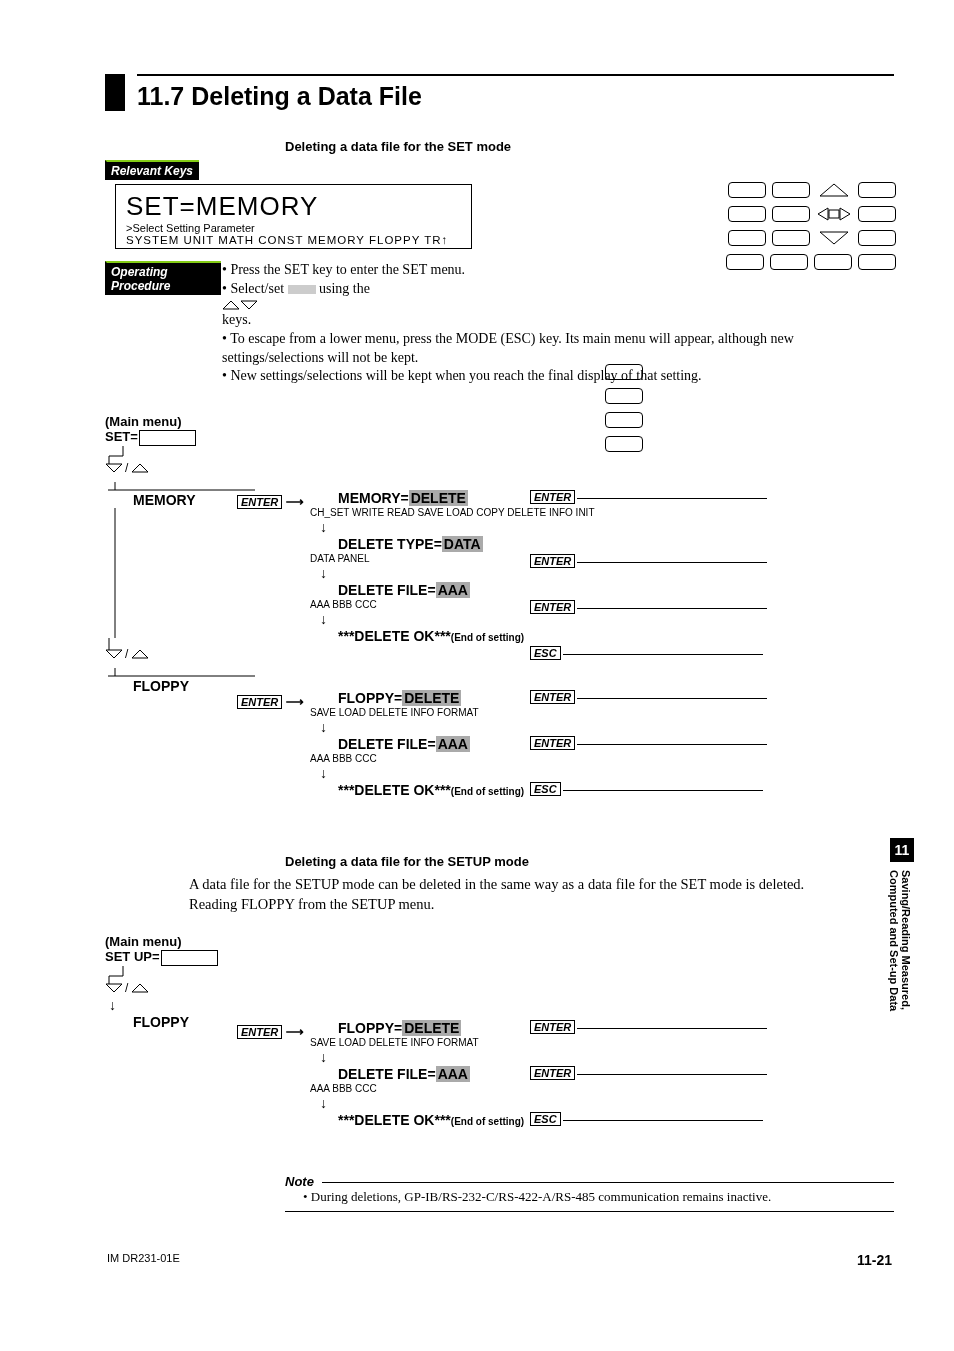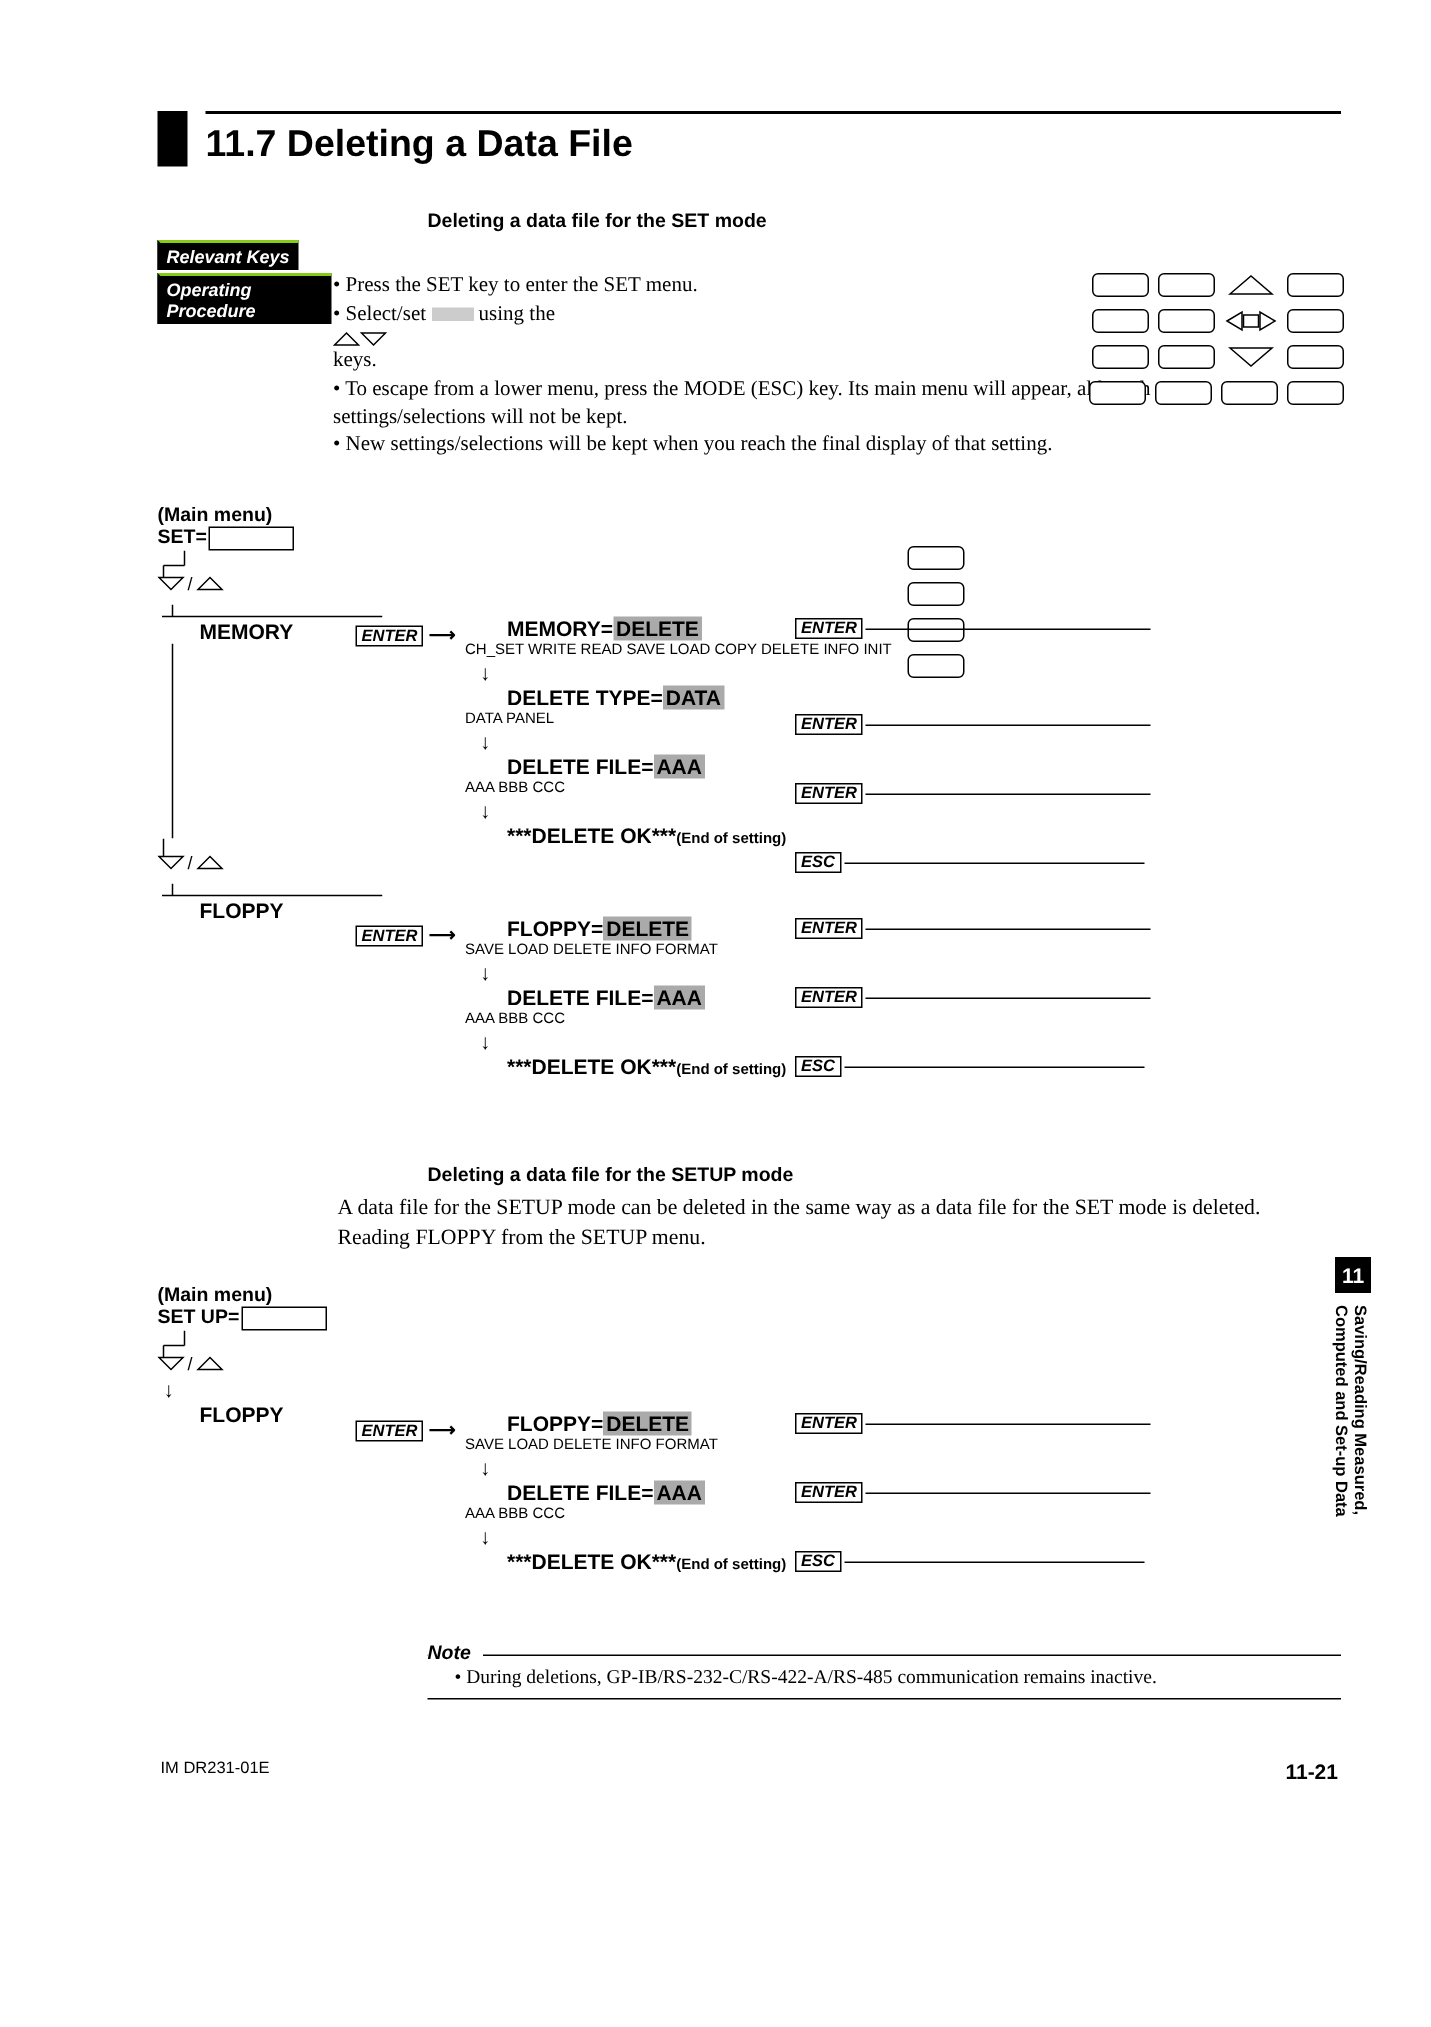--- a/index.html
+++ b/index.html
@@ -87,21 +87,21 @@
     flex-direction:column;
     gap:8px;
   }
   .btn {
     width: 36px; height: 14px; border:1px solid #000; border-radius:4px;
   }
   .btn2 { width:36px; height:14px; border:1px solid #000; border-radius:4px; background:#fff;}
   svg { display:block; }
   .procedure {
     display:flex;
-    margin-top: 2px;
+    margin-top: 12px;
     gap: 1px;
   }
   .bullets {
     font-size: 14px;
     line-height: 1.35;
     padding-left: 0;
     list-style: none;
     margin:0;
   }
   .bullets li::before {
@@ -139,21 +139,21 @@
     font-family: Arial, Helvetica, sans-serif;
     font-size: 10px;
     margin-top:1px;
   }
   .end { font-weight:bold; font-size:10px;}
   .downarr { font-size:14px; font-weight:bold; margin:1px 0 1px 10px;}
   .steprow { margin-bottom: 0px; }
   .setuptext {
     font-family: "Times New Roman", serif;
     font-size: 14.5px;
-    margin-left: 120px;
+    margin-left: 84px;
     line-height:1.35;
   }
   .notebox {
     margin-left: 180px;
     margin-top: 18px;
   }
   .notehead {
     font-family: Arial, Helvetica, sans-serif;
     font-style: italic;
     font-weight: bold;
@@ -216,20 +216,25 @@
   <div class="heading-row">
     <div class="heading-bar"></div>
     <div class="heading">11.7 Deleting a Data File</div>
   </div>
 
   <div class="subhead">Deleting a data file for the SET mode</div>
 
   <span class="blacklabel">Relevant Keys</span>
 
   <div style="display:flex; align-items:flex-start; position:relative;">
+    <div class="lcdpanel">
+      <div class="lcd-big">SET=MEMORY</div>
+      <div class="lcd-select">&gt;Select Setting Parameter</div>
+      <div class="lcd-opts">SYSTEM  UNIT  MATH  CONST  MEMORY  FLOPPY  TR↑</div>
+    </div>
 
     <div class="softbtns">
       <div class="btn"></div>
       <div class="btn"></div>
       <div class="btn"></div>
       <div class="btn"></div>
     </div>
   </div>
 
   <div class="keypad">

